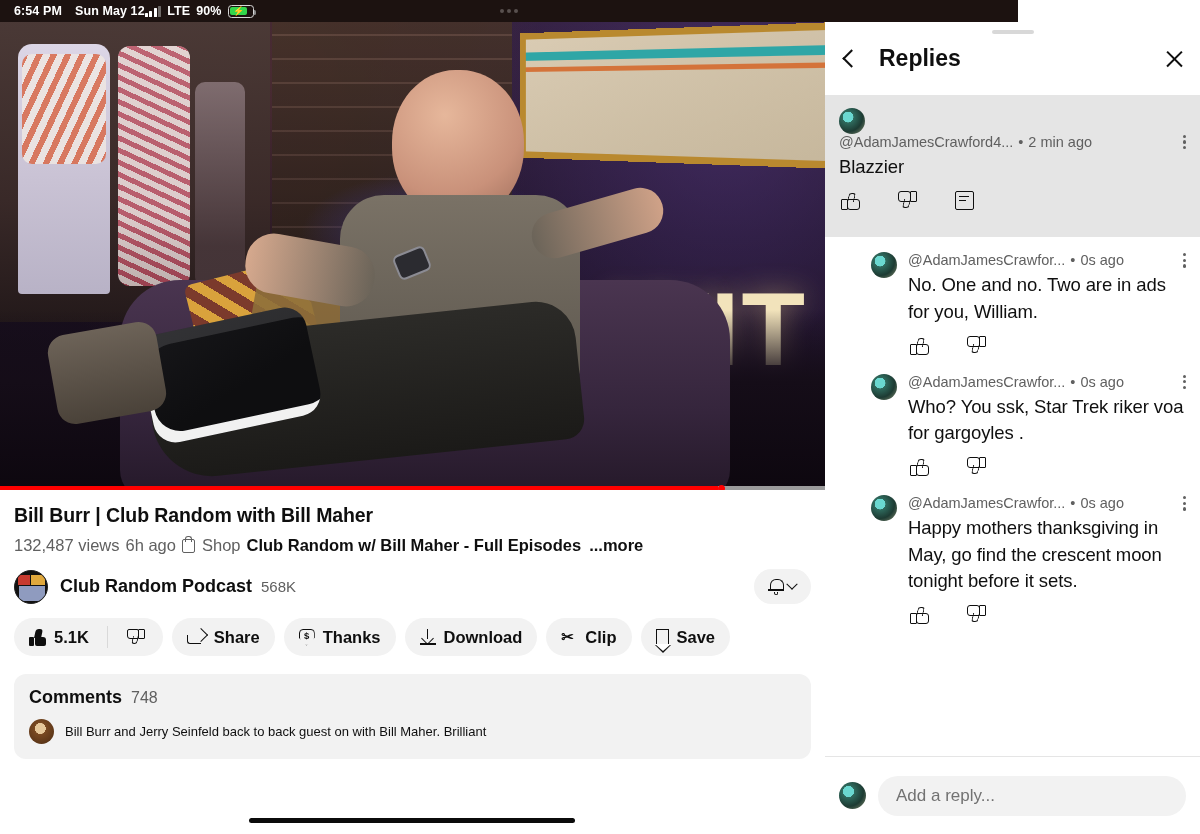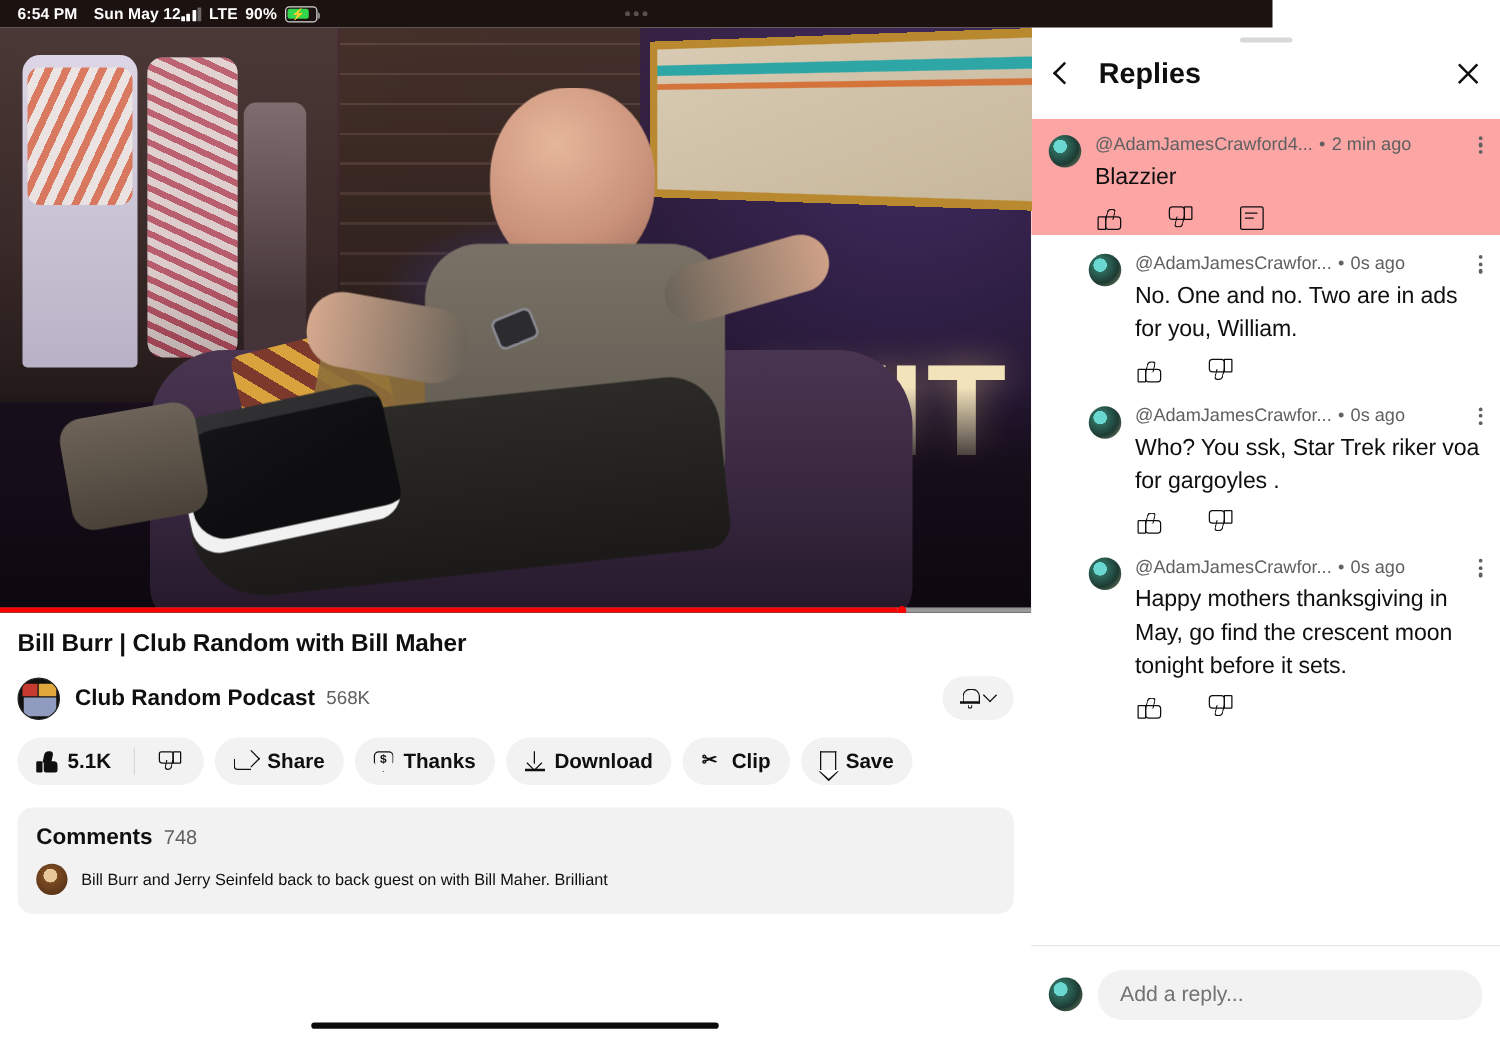--- a/index.html
+++ b/index.html
@@ -224,21 +224,21 @@
   .back-ico{width:13px;height:13px;border-left:2.2px solid #0f0f0f;border-bottom:2.2px solid #0f0f0f;
     transform:rotate(45deg);margin-left:4px;}
   .sheet-title{font-size:23px;font-weight:700;color:#0f0f0f;margin-left:21px;}
   .close-ico{margin-left:auto;width:20px;height:20px;position:relative;}
   .close-ico::before,.close-ico::after{content:"";position:absolute;left:0;top:9px;width:21px;height:2.1px;background:#0f0f0f;}
   .close-ico::before{transform:rotate(45deg);}
   .close-ico::after{transform:rotate(-45deg);}
 
   .replies-list{height:calc(812px - 73px - 78px);overflow:hidden;}
   .reply{display:flex;padding:13px 14px 4px 14px;}
-  .reply.highlight{background:#fca5a5;padding-bottom:4px;}
+  .reply.highlight{background:#e5e5e5;padding-bottom:27px;flex-direction:column;}
   .reply.indented{padding-left:46px;padding-top:15px;}
   .r-avatar{width:26px;height:26px;border-radius:50%;flex:none;margin-right:11px;overflow:hidden;
     background:radial-gradient(circle at 35% 35%,#6ad8d0 0 22%,#2f6b5e 23%,#1d3b33 60%,#8a8f72 100%);}
   .r-body{flex:1;min-width:0;}
   .r-meta{display:flex;align-items:center;font-size:14.5px;color:#606060;white-space:nowrap;}
   .r-handle{overflow:hidden;text-overflow:ellipsis;}
   .r-dot{margin:0 5px;}
   .r-kebab{margin-left:auto;display:flex;flex-direction:column;gap:2.5px;padding-left:10px;}
   .r-kebab i{width:3.2px;height:3.2px;border-radius:50%;background:#606060;display:block;}
   .r-text{font-size:18.5px;line-height:1.42;color:#0f0f0f;margin-top:4px;letter-spacing:-0.1px;}
@@ -329,20 +329,28 @@
         <div class="watch"></div>
       </div>
       <div class="progress-wrap">
         <div class="progress-played"></div>
         <div class="progress-knob"></div>
       </div>
     </div>
 
     <div class="meta">
       <div class="vtitle">Bill Burr | Club Random with Bill Maher</div>
+      <div class="vsub">
+        <span class="views">132,487 views</span>
+        <span>6h ago</span>
+        <span class="shop-ico"></span>
+        <span>Shop</span>
+        <span class="dark">Club Random w/ Bill Maher - Full Episodes</span>
+        <span class="more">...more</span>
+      </div>
     </div>
 
     <div class="channel-row">
       <div class="avatar-ch">
         <span class="a1"></span>
           <span class="a2"></span>
           <span class="a3"></span>
       </div>
       <div class="ch-name">Club Random Podcast</div>
       <div class="ch-subs">568K</div>

